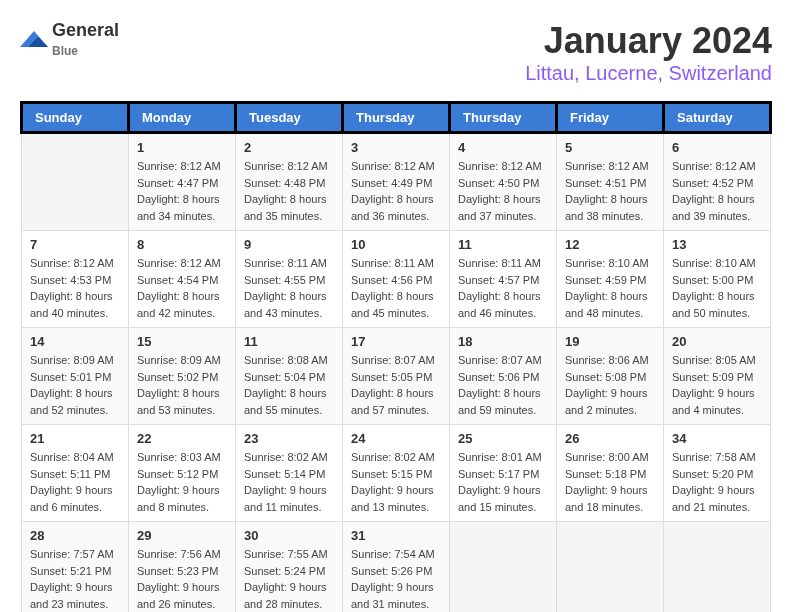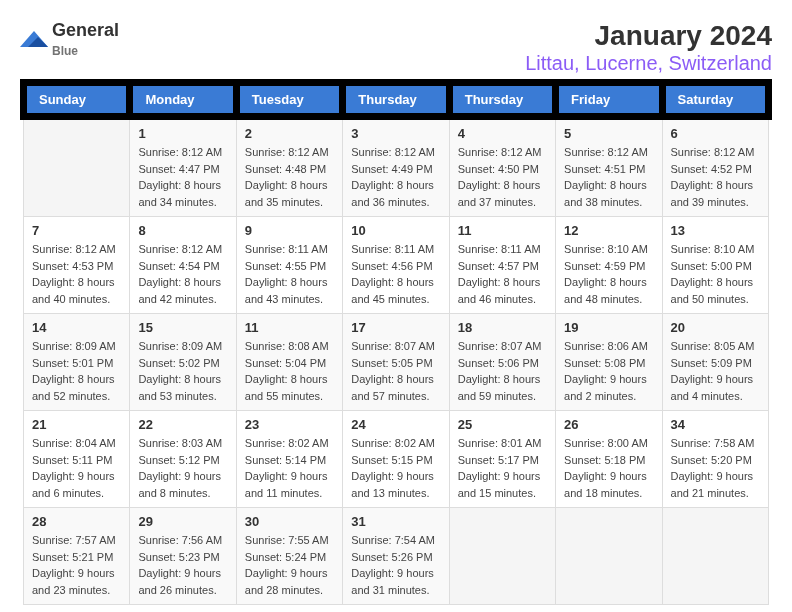--- a/index.html
+++ b/index.html
@@ -7,21 +7,21 @@
       font-family: Arial, sans-serif;
       background: #fff;
       width: 792px;
       min-height: 612px;
       padding: 20px;
     }
     .header {
       display: flex;
       justify-content: space-between;
       align-items: flex-start;
-      margin-bottom: 4px;
+      margin-bottom: 16px;
     }
     .logo {
       display: flex;
       align-items: center;
       gap: 4px;
     }
     .logo-text-general {
       font-size: 18px;
       font-weight: bold;
       color: #333;
@@ -32,40 +32,40 @@
       color: #737373;
     }
     .logo-icon {
       width: 28px;
       height: 22px;
     }
     .title-block {
       text-align: right;
     }
     .month-title {
-      font-size: 28px;
+      font-size: 36px;
       font-weight: bold;
       color: #333;
     }
     .location {
       font-size: 20px;
       color: #8b5cf6;
     }
     .calendar {
       width: 100%;
       border-collapse: collapse;
     }
     .calendar th {
       background-color: #3a7bd5;
       color: white;
       padding: 6px 12px;
       font-size: 13px;
       font-weight: bold;
       text-align: left;
-      border: 7px solid #000000;
+      border: 3px solid #000000;
     }
     .calendar td {
       vertical-align: top;
       padding: 6px 8px;
       border: 1px solid #ddd;
       font-size: 11px;
       color: #333;
       width: calc(100% / 7);
       min-height: 80px;
       background: #fff;

